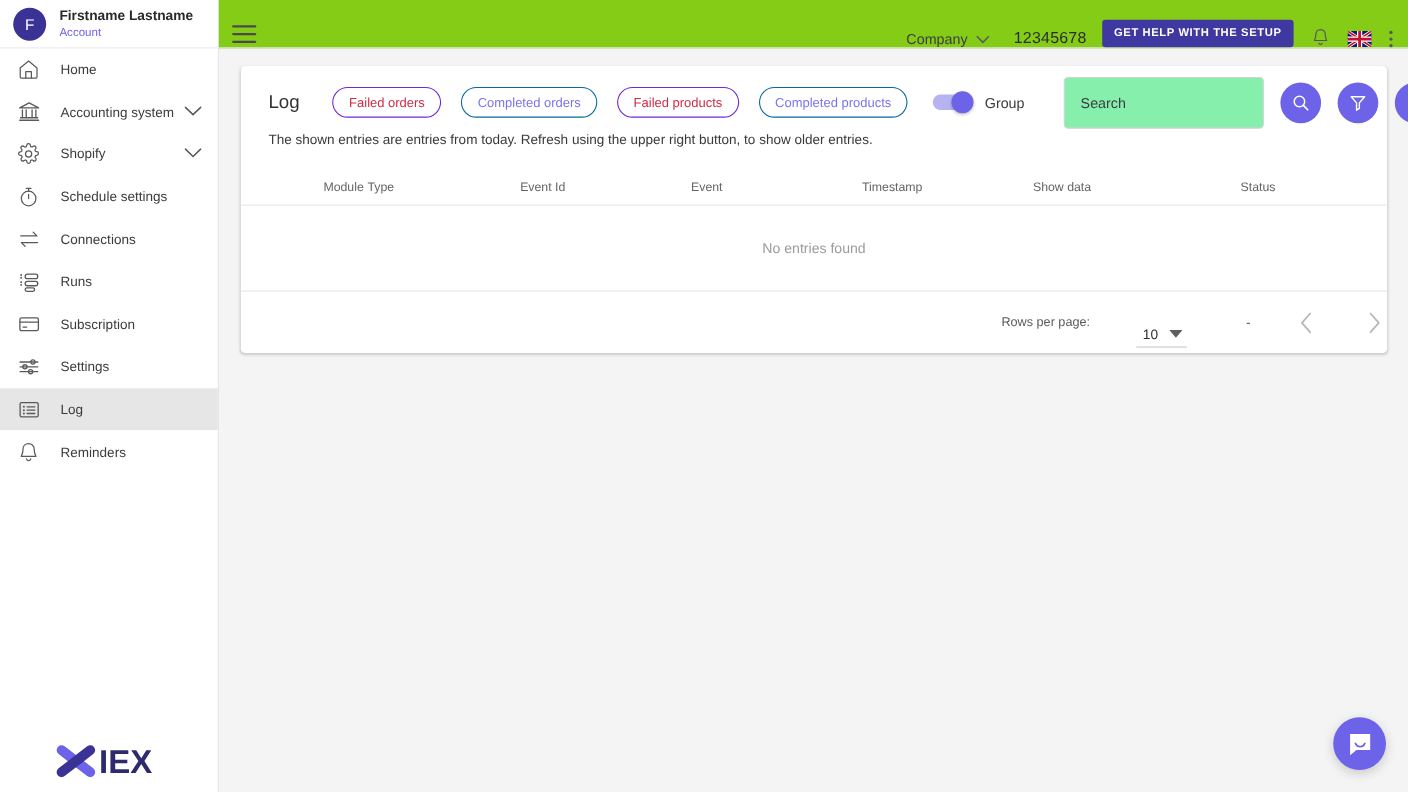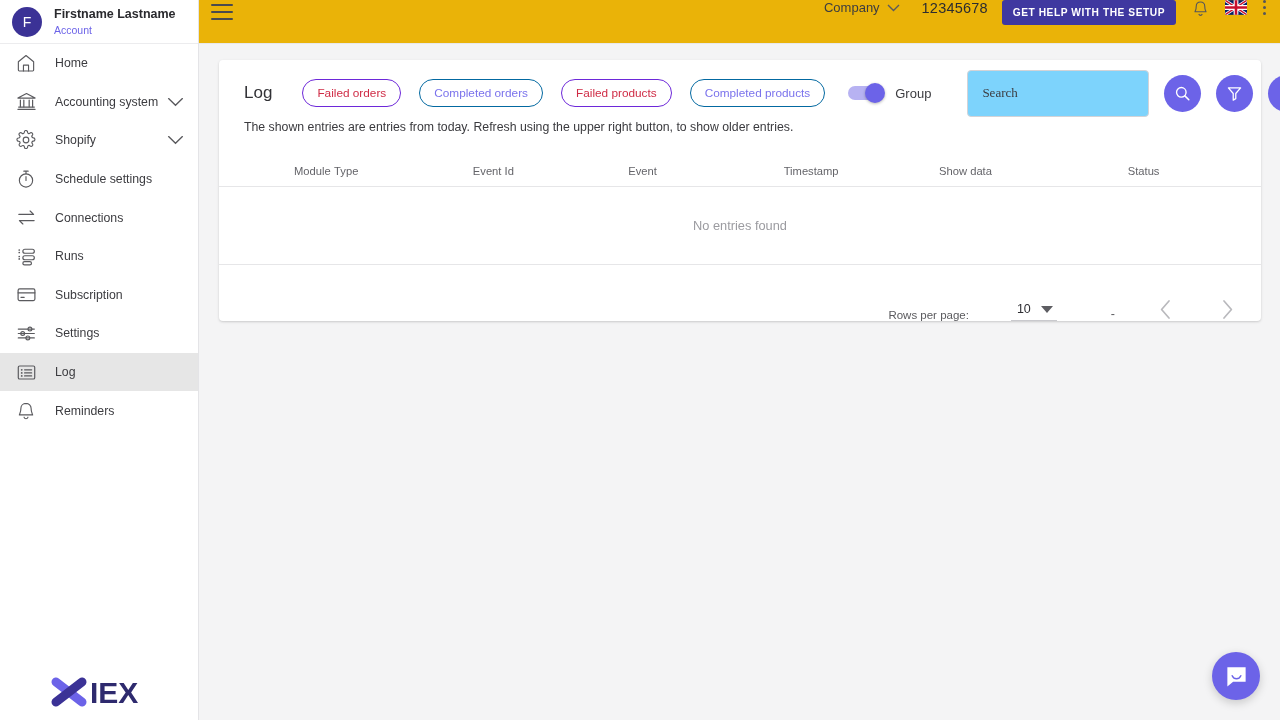--- a/index.html
+++ b/index.html
@@ -48,23 +48,23 @@
   .chev { position: absolute; right: 14px; top: 50%; transform: translateY(-50%); }
 
   #logo {
     position: absolute; left: 0; bottom: 8px; width: 199px;
     display: flex; align-items: center; justify-content: center;
   }
 
   
   #topbar {
     position: absolute; left: 199px; top: 0;
-    width: 1081px; height: 44px; background: #eab308;
+    width: 1081px; height: 44px; background: #84cc16;
     border-bottom: 1px solid #e8e8ea;
-    display: flex; align-items: flex-start;
+    display: flex; align-items: flex-end;
   }
   #hamburger {
     width: 28px; margin-left: 9px; cursor: pointer;
     display: flex; flex-direction: column; gap: 5px; padding: 4px 3px;
   }
   #hamburger i { display: block; height: 2px; background: #4a4a4e; border-radius: 1px; }
   .spacer { flex: 1; }
   .company-sel {
     display: flex; align-items: center; gap: 7px;
     font-size: 13px; color: #3c3c40; cursor: pointer;
@@ -108,21 +108,21 @@
     position: absolute; right: -2px; top: -3px;
     width: 20px; height: 20px; border-radius: 50%;
     background: #6c63e8; box-shadow: 0 1px 3px rgba(0,0,0,.28);
   }
   .toggle-label { font-size: 13px; color: #3c3c40; margin-left: 12px; }
 
   .search-box {
     margin-left: 36px; width: 182px; height: 47px;
     border: 1px solid #d3d3d7; border-radius: 4px;
     font-size: 13px; color: #3c3c40; padding: 0 14px;
-    font-family: Liberation Serif, serif; background: #7dd3fc;
+    font-family: Liberation Sans, sans-serif; background: #86efac;
   }
   .search-box::placeholder { color: #3c3c40; opacity: 1; }
 
   .round-btn {
     width: 37px; height: 37px; border-radius: 50%;
     background: #6c63e8; border: none; cursor: pointer;
     display: flex; align-items: center; justify-content: center;
     margin-left: 15px; flex: none;
   }
 
@@ -135,22 +135,22 @@
     font-size: 11.2px; color: #646469; font-weight: 400; text-align: left;
     padding: 9px 0; border-bottom: 1px solid #e6e6e8;
   }
   thead th:first-child { padding-left: 0; }
   .empty-row td {
     text-align: center; font-size: 12.8px; color: #9b9ba0;
     padding: 31px 0; border-bottom: 1px solid #e6e6e8;
   }
 
   #pager {
-    display: flex; align-items: flex-end; justify-content: flex-end;
-    height: 56px; padding-right: 22px; gap: 12px;
+    display: flex; align-items: center; justify-content: flex-end;
+    height: 56px; gap: 12px;
   }
   .rpp-label { font-size: 11.5px; color: #5a5a5e; }
   .rpp-select {
     display: flex; align-items: center; gap: 10px;
     margin-left: 30px; border-bottom: 1px solid #c9c9cd;
     padding: 2px 4px 4px 6px; cursor: pointer; margin-top: 24px;
   }
   .rpp-val { font-size: 12.5px; color: #2f2f33; }
   .caret { width: 0; height: 0; border-left: 6px solid transparent;
            border-right: 6px solid transparent; border-top: 7px solid #5d5d62; }

